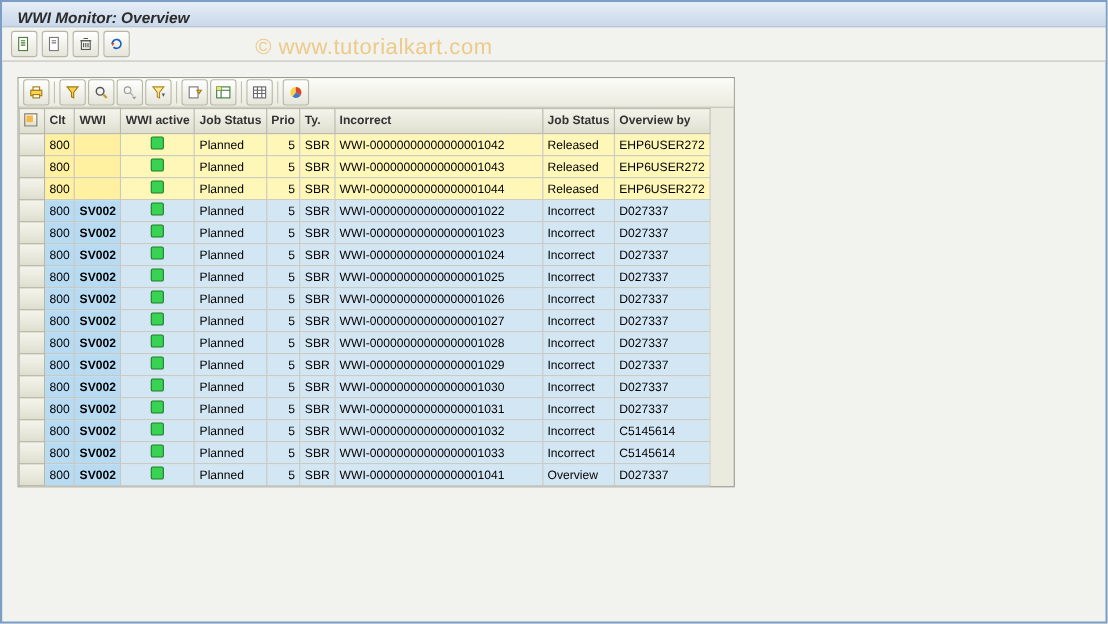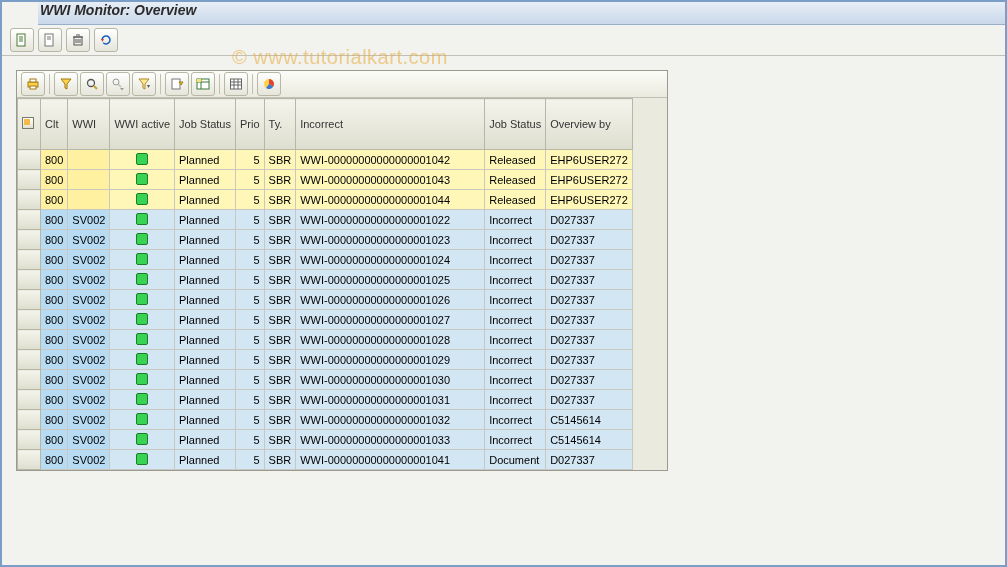--- a/index.html
+++ b/index.html
@@ -17,28 +17,27 @@
     border: 2px solid #7b9ec7;
     width: 1003px;
     height: 563px;
     background: #f2f2ee;
     position: relative;
   }
   .titlebar {
     background: linear-gradient(#e7eef6, #c9d8ea);
     height: 22px;
     border-bottom: 1px solid #98afc9;
-    padding-left: 2px;
+    padding-left: 14px;
     display: flex;
-    align-items: flex-start;
+    align-items: flex-end;
     font-weight: bold;
     font-style: italic;
     font-size: 14px;
     color: #2b2b2b;
-    margin-left: 36px;
   }
   .app-toolbar {
     height: 30px;
     background: #f2f2ee;
     border-bottom: 1px solid #c0c0b8;
     display: flex;
     align-items: center;
     padding-left: 8px;
     gap: 4px;
   }
@@ -80,44 +79,44 @@
     padding: 0 4px;
     gap: 2px;
   }
   table.grid {
     border-collapse: collapse;
     background: #fff;
   }
   table.grid th {
     background: linear-gradient(#f4f4ec, #dedecf);
     border: 1px solid #b7b7a7;
-    font-weight: normal;
+    font-weight: bold;
     color: #333;
-    padding: 16px 4px;
+    padding: 2px 4px;
     height: 18px;
     text-align: left;
     white-space: nowrap;
   }
   table.grid td {
     border: 1px solid #c8c8c0;
     padding: 1px 4px;
     height: 17px;
     white-space: nowrap;
     font-size: 11px;
   }
   .sel-col {
     width: 14px;
     background: linear-gradient(#f4f4ec, #dedecf) !important;
     border: 1px solid #b7b7a7 !important;
   }
   .row-yellow td { background: #fff7b8; }
   .row-yellow td.clt-cell { background: #fff7b8; }
   .row-blue td { background: #d3e6f4; }
   td.clt-cell { background: #ceeaff; }
-  td.wwi-cell { background: #ceeaff; }
+  td.wwi-cell { background: #ceeaff; font-weight: bold; }
   .row-yellow td.clt-cell, .row-yellow td.wwi-cell { background: #fff1a0; }
   .row-blue td.clt-cell, .row-blue td.wwi-cell { background: #b8dbf4; }
   .active-dot {
     width: 10px; height: 10px;
     background: #39d353;
     border: 1px solid #1c7d2a;
     display: inline-block;
     border-radius: 2px;
   }
   td.center { text-align: center; }
@@ -134,21 +133,21 @@
     position:relative;
   }
   .sel-hdr-icon::after{
     content:"";
     position:absolute; left:1px; top:1px;
     width:6px; height:6px;
     background:#f5b948;
   }
   .watermark {
     position: absolute;
-    top: 44px;
+    top: 30px;
     left: 230px;
     font-size: 20px;
     color: rgba(232, 170, 54, 0.55);
     font-family: Arial, sans-serif;
     pointer-events: none;
     z-index: 50;
     letter-spacing: 0.5px;
   }
 </style>
 </head>
@@ -465,21 +464,21 @@
             </tr>
             <tr class="row-blue">
               <td class="sel-col"></td>
               <td class="clt-cell right">800</td>
               <td class="wwi-cell">SV002</td>
               <td class="center"><span class="active-dot"></span></td>
               <td>Planned</td>
               <td class="right">5</td>
               <td>SBR</td>
               <td>WWI-00000000000000001041</td>
-              <td>Document</td>
+              <td>Overview</td>
               <td>D027337</td>
             </tr>
           </tbody>
       </table>
 
     </div>
   </div>
 
 </div>
 

